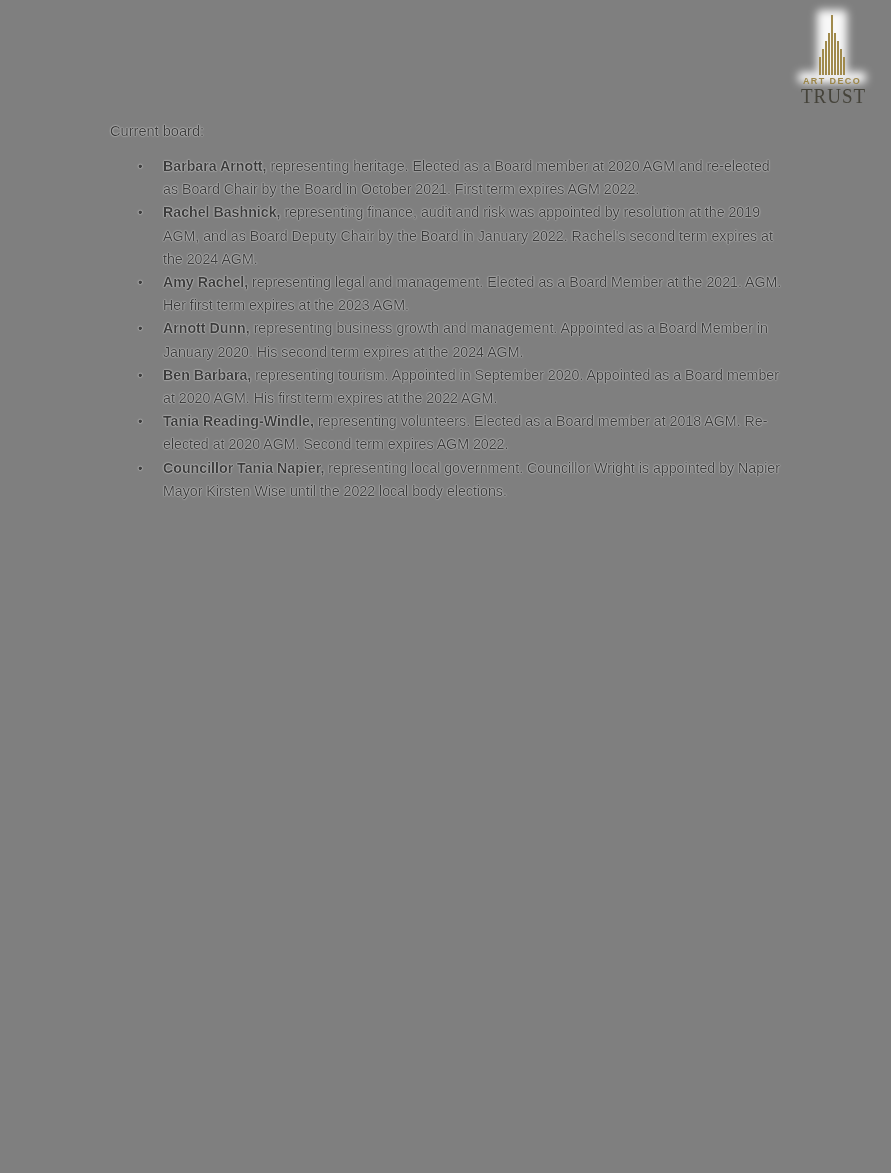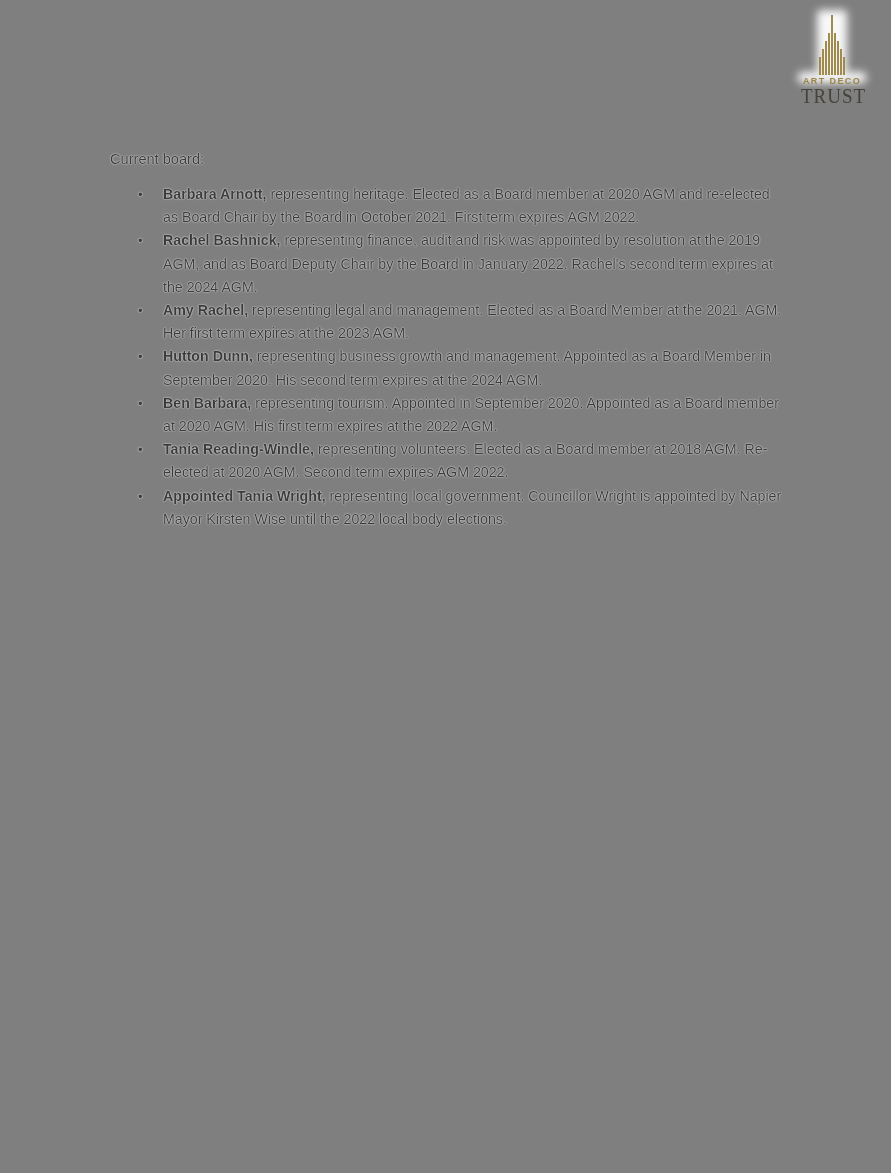--- a/index.html
+++ b/index.html
@@ -9,21 +9,20 @@
     font-family:"Liberation Sans",sans-serif;
     position:relative;overflow:hidden;
   }
 
   
   .content{
     position:absolute;left:110px;top:121px;width:676px;
     color:var(--text,#3b3b3b);
     
     text-shadow:0 0 1px rgba(255,255,255,.9),0 0 2px rgba(255,255,255,.65);
-    margin-top:28px;
   }
   .heading{margin:0 0 14px 0;font-size:14.6px;line-height:20px;font-weight:400;}
   ul.board{list-style:none;margin:0;padding:0;}
   ul.board li{
     position:relative;
     padding-left:53px;
     width:675px;box-sizing:border-box;
     font-size:14.2px;line-height:23.2px;
   }
   .bullet{position:absolute;left:28px;top:0;font-size:13px;}
@@ -84,25 +83,25 @@
     <li>
       <span class="bullet">•</span><span class="member-name">Barbara Arnott,</span><span> representing heritage. Elected as a Board member at 2020 AGM and re-elected as Board Chair by the Board in October 2021. First term expires AGM 2022.</span>
     </li>
     <li>
       <span class="bullet">•</span><span class="member-name">Rachel Bashnick,</span><span> representing finance, audit and risk was appointed by resolution at the 2019 AGM, and as Board Deputy Chair by the Board in January 2022. Rachel's second term expires at the 2024 AGM.</span>
     </li>
     <li>
       <span class="bullet">•</span><span class="member-name">Amy Rachel,</span><span> representing legal and management. Elected as a Board Member at the 2021. AGM. Her first term expires at the 2023 AGM.</span>
     </li>
     <li>
-      <span class="bullet">•</span><span class="member-name">Hutton Dunn,</span><span> representing business growth and management. Appointed as a Board Member in September 2020. His second term expires at the 2024 AGM.</span>
+      <span class="bullet">•</span><span class="member-name">Arnott Dunn,</span><span> representing business growth and management. Appointed as a Board Member in January 2020. His second term expires at the 2024 AGM.</span>
     </li>
     <li>
       <span class="bullet">•</span><span class="member-name">Ben Barbara,</span><span> representing tourism. Appointed in September 2020. Appointed as a Board member at 2020 AGM. His first term expires at the 2022 AGM.</span>
     </li>
     <li>
       <span class="bullet">•</span><span class="member-name">Tania Reading-Windle,</span><span> representing volunteers. Elected as a Board member at 2018 AGM. Re-elected at 2020 AGM. Second term expires AGM 2022.</span>
     </li>
     <li>
-      <span class="bullet">•</span><span class="member-name">Appointed Tania Wright,</span><span> representing local government. Councillor Wright is appointed by Napier Mayor Kirsten Wise until the 2022 local body elections.</span>
+      <span class="bullet">•</span><span class="member-name">Councillor Tania Napier,</span><span> representing local government. Councillor Wright is appointed by Napier Mayor Kirsten Wise until the 2022 local body elections.</span>
     </li>
   </ul>
 </div>
 
 </body></html>

